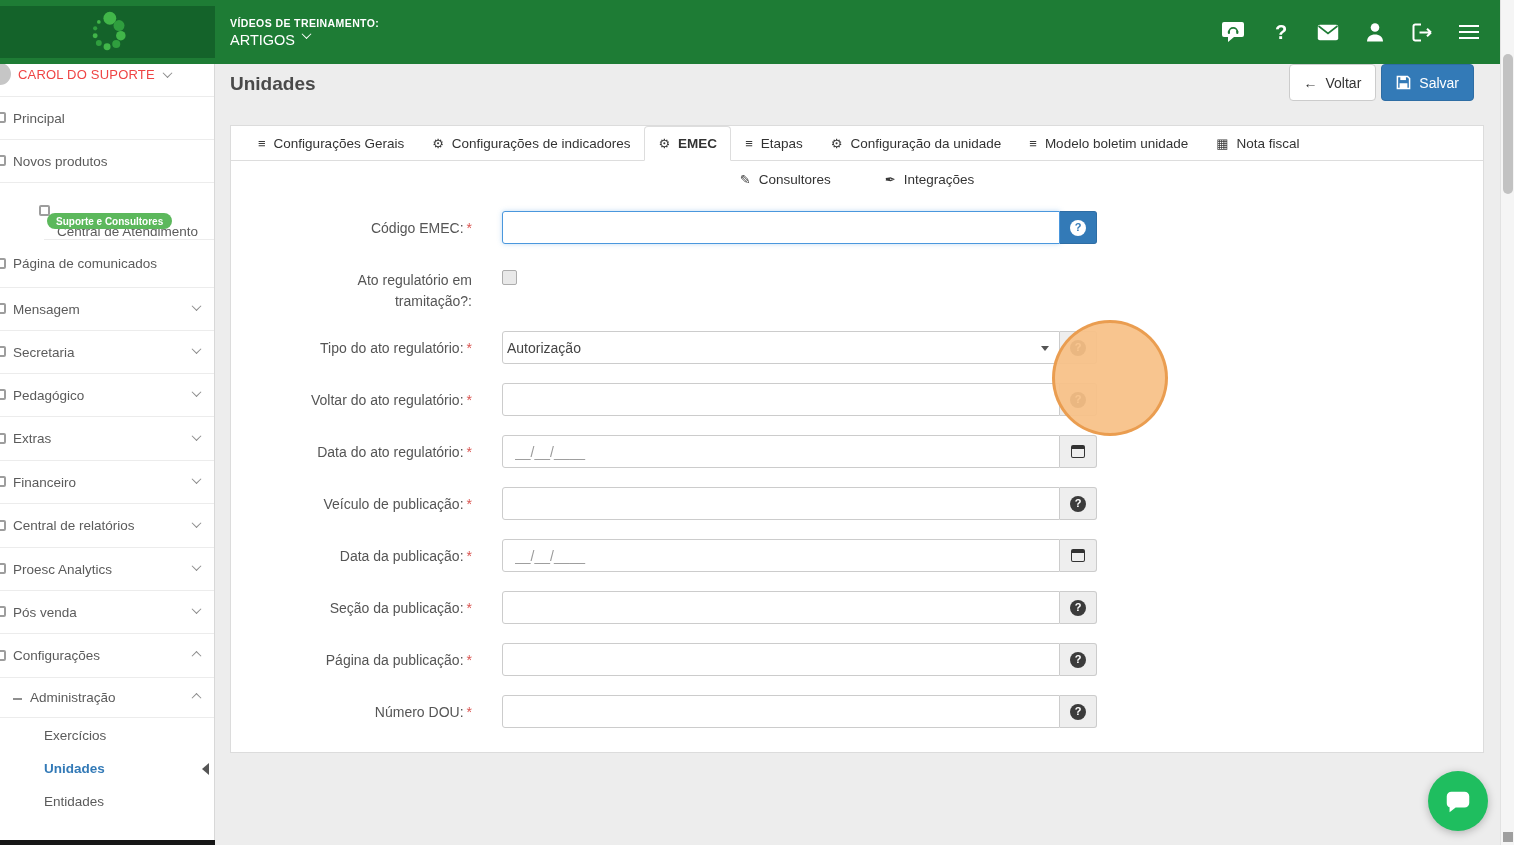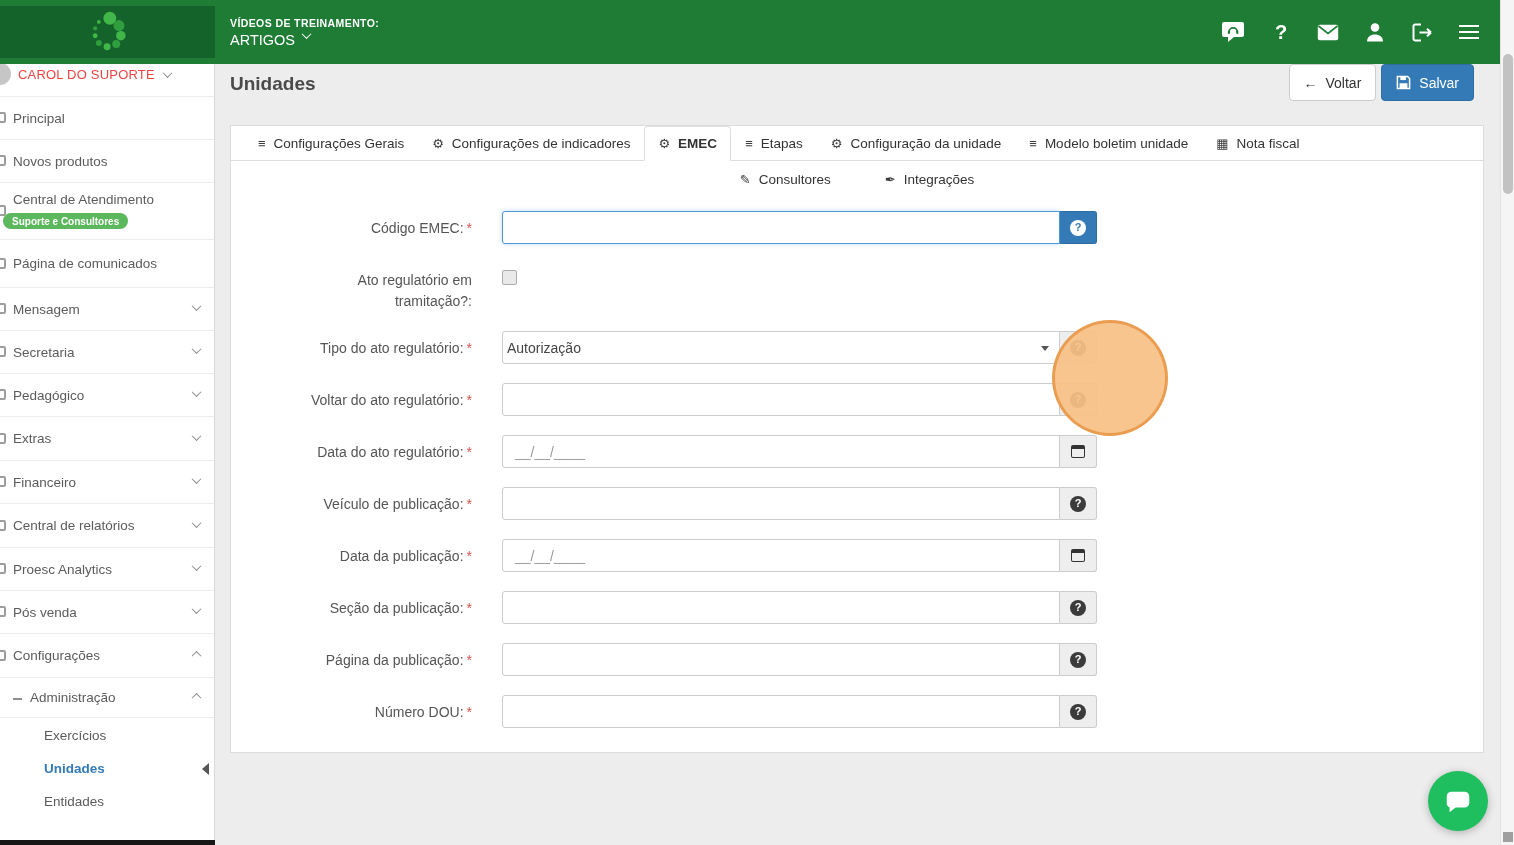--- a/index.html
+++ b/index.html
@@ -22,21 +22,21 @@
   .bars::before{content:"";position:absolute;left:0;top:1px;width:20px;height:2.6px;background:#fff;box-shadow:0 6px 0 #fff,0 12px 0 #fff;}
 
   
   .sidebar{position:absolute;left:0;top:52px;width:215px;height:793px;background:#fff;border-right:1px solid #d8d8d8;overflow:hidden;z-index:2;}
   .sb-row{position:relative;display:flex;align-items:center;height:43px;border-bottom:1px solid #ececec;padding-left:13px;color:#5b5b5b;font-size:13.5px;cursor:pointer;background:#fff;}
   .sb-frag{position:absolute;left:-5px;top:50%;margin-top:-6px;width:11px;height:11px;border:2px solid #9d9d9d;border-radius:2px;}
   .sb-user{height:45px;font-size:13px;color:#ef4444;letter-spacing:.2px;padding-left:18px;}
   .av-frag{position:absolute;left:-11px;top:50%;margin-top:-11px;width:22px;height:22px;border-radius:50%;background:#c6c6c6;border:none;}
   .sb-user .chev{color:#8b8b8b;margin-left:9px;}
   .sb-chev{position:absolute;right:14px;top:50%;margin-top:-5px;color:#8b8b8b;}
-  .sb-row.tall{height:57px;align-items:flex-start;padding-top:9px;}
+  .sb-row.tall{height:57px;align-items:flex-end;padding-top:9px;margin-left:44px;}
   .sb-badge{position:absolute;left:3px;top:30px;background:#5cb85c;color:#fff;font-size:10px;font-weight:bold;padding:2.5px 9px;border-radius:9px;white-space:nowrap;}
   .sb-row.h48{height:48px;} .sb-row.h44{height:44px;} .sb-row.h40{height:40px;}
   .sb-row.sub{padding-left:30px;}
   .dash-frag{position:absolute;left:13px;top:50%;width:9px;border-top:2px solid #8f8f8f;}
   .sb-row.subsub{padding-left:44px;height:34px;border-bottom:none;}
   .sb-row.subsub.h33{height:33px;}
   .sb-row.active{color:#337ab7;font-weight:bold;}
   .active-caret{position:absolute;right:5px;top:50%;margin-top:-6px;width:0;height:0;border-top:6px solid transparent;border-bottom:6px solid transparent;border-right:7px solid #555;}
 
   

